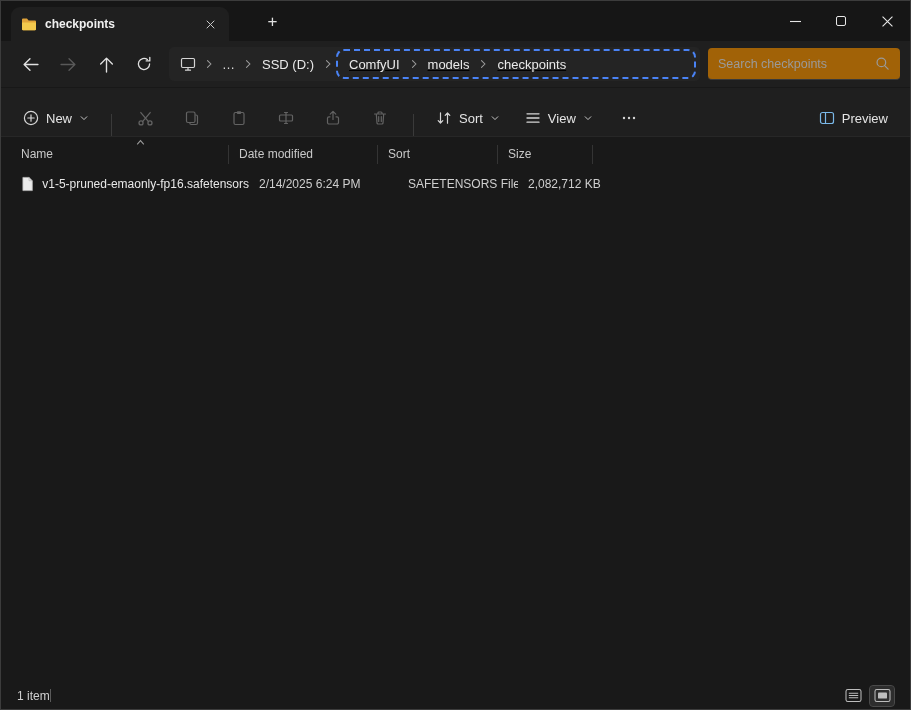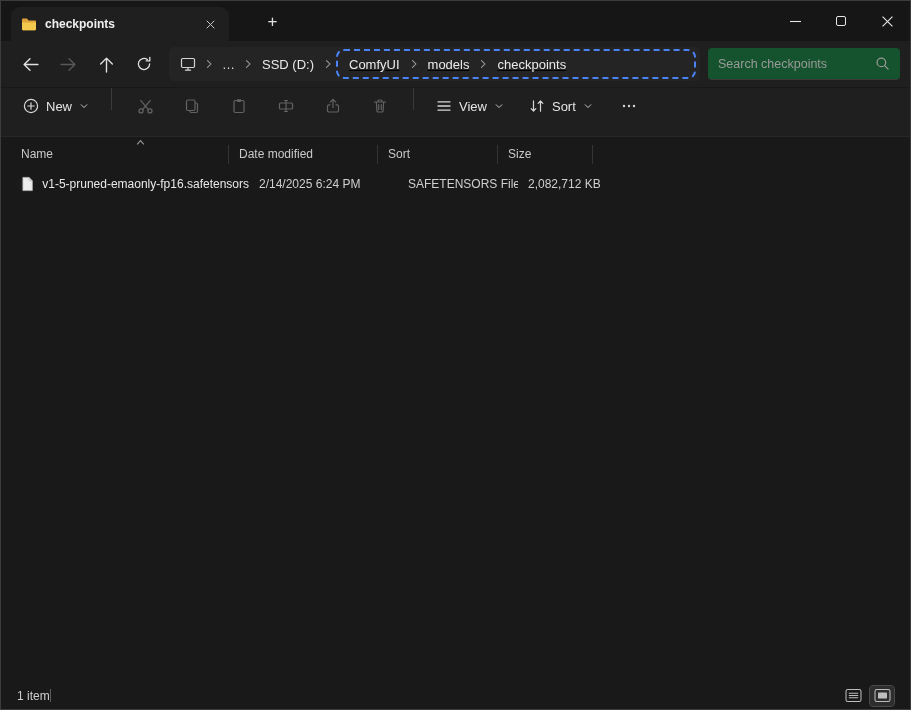--- a/index.html
+++ b/index.html
@@ -20,28 +20,28 @@
   
   .address-row { height:46px; background:#1f1f1f; display:flex; align-items:center; padding:0 10px; flex:none; }
   .nav-btn { width:38px; height:34px; border-radius:5px; display:flex; align-items:center; justify-content:center; flex:none; }
   .breadcrumb-bar { flex:1; height:34px; background:#242424; border-radius:5px; display:flex; align-items:center;
                     padding:0 4px; margin:0 8px 0 6px; min-width:0; }
   .crumb { padding:5px 8px; font-size:13px; color:#eaeaea; border-radius:4px; white-space:nowrap; }
   .crumb-ell { padding:5px 7px; font-size:13px; color:#d8d8d8; }
   .chev { flex:none; }
   .sel-group { flex:1; display:flex; align-items:center; height:30px; border:2px dashed #4a83f5;
                border-radius:8px; margin-left:2px; padding:0 3px; min-width:0;text-decoration:underline; }
-  .search-box { width:192px; height:32px; background:#14532d; border-radius:4px; border-bottom:1px solid #3a3a3a;
+  .search-box { width:192px; height:32px; background:#a16207; border-radius:4px; border-bottom:1px solid #3a3a3a;
                 display:flex; align-items:center; gap:6px; padding:0 10px; flex:none; }
   .search-box input { flex:1; min-width:0; background:transparent; border:none; outline:none;
                       color:#d8d8d8; font-size:12.5px; font-family:inherit; }
   .search-box input::placeholder { color:#9a9a9a; }
 
   
-  .toolbar { height:49px; background:#1f1f1f; display:flex; align-items:flex-start; padding:0 12px; gap:5px;
+  .toolbar { height:49px; background:#1f1f1f; display:flex; align-items:flex-end; padding:0 12px; gap:5px;
              border-top:1px solid #181818; flex:none; }
   .tb-btn { display:flex; align-items:center; gap:7px; height:36px; padding:0 10px; border-radius:5px;
             color:#e4e4e4; font-size:13px; white-space:nowrap; }
   .tb-icon-btn { width:42px; height:36px; border-radius:5px; display:flex; align-items:center; justify-content:center; }
   .tb-sep { width:1px; height:22px; background:#3a3a3a; margin:0 7px; flex:none; }
   .spacer { flex:1; }
 
   
   .content { flex:1; background:#191919; border-top:1px solid #272727; padding-top:5px; overflow:hidden; }
   .headers { display:flex; align-items:center; height:24px; position:relative; font-size:12px; color:#c8c8c8; }
@@ -217,48 +217,55 @@
     <div class="tb-icon-btn">
       <svg width="16" height="16" viewBox="0 0 16 16">
         <path d="M2.5 4 h11 M6 4 V2.9 A.9 .9 0 0 1 6.9 2 h2.2 a.9 .9 0 0 1 .9 .9 V4 M4.3 4 l.7 9.2 A1 1 0 0 0 6 14 h4 a1 1 0 0 0 1 -.8 L11.7 4 M6.7 6.6 v4.8 M9.3 6.6 v4.8" fill="none" stroke="#636363" stroke-width="1.2" stroke-linecap="round"></path>
       </svg>
     </div>
 
     <div class="tb-sep"></div>
 
     <div class="tb-btn">
       <svg width="16" height="16" viewBox="0 0 16 16">
+        <path d="M4.5 2.8 V13 M4.5 13 L2.2 10.7 M4.5 13 L6.8 10.7 M11.5 13.2 V3 M11.5 3 L9.2 5.3 M11.5 3 L13.8 5.3" fill="none" stroke="#d6d6d6" stroke-width="1.2" stroke-linecap="round" stroke-linejoin="round"></path>
+      </svg>
+      <span>Sort</span>
+      <svg width="10" height="10" viewBox="0 0 16 16">
+        <path d="M3.5 6 L8 10.5 L12.5 6" fill="none" stroke="#cfcfcf" stroke-width="1.5" stroke-linecap="round"></path>
+      </svg>
+    </div>
+
+    <div class="tb-btn">
+      <svg width="16" height="16" viewBox="0 0 16 16">
         <path d="M2 3.8 h12 M2 8 h12 M2 12.2 h12" fill="none" stroke="#d6d6d6" stroke-width="1.3" stroke-linecap="round"></path>
       </svg>
       <span>View</span>
       <svg width="10" height="10" viewBox="0 0 16 16">
         <path d="M3.5 6 L8 10.5 L12.5 6" fill="none" stroke="#cfcfcf" stroke-width="1.5" stroke-linecap="round"></path>
       </svg>
     </div>
 
-    <div class="tb-btn">
-      <svg width="16" height="16" viewBox="0 0 16 16">
-        <path d="M4.5 2.8 V13 M4.5 13 L2.2 10.7 M4.5 13 L6.8 10.7 M11.5 13.2 V3 M11.5 3 L9.2 5.3 M11.5 3 L13.8 5.3" fill="none" stroke="#d6d6d6" stroke-width="1.2" stroke-linecap="round" stroke-linejoin="round"></path>
-      </svg>
-      <span>Sort</span>
-      <svg width="10" height="10" viewBox="0 0 16 16">
-        <path d="M3.5 6 L8 10.5 L12.5 6" fill="none" stroke="#cfcfcf" stroke-width="1.5" stroke-linecap="round"></path>
-      </svg>
-    </div>
-
     <div class="tb-icon-btn">
       <svg width="16" height="16" viewBox="0 0 16 16">
         <circle cx="3" cy="8" r="1.2" fill="#d6d6d6"></circle>
         <circle cx="8" cy="8" r="1.2" fill="#d6d6d6"></circle>
         <circle cx="13" cy="8" r="1.2" fill="#d6d6d6"></circle>
       </svg>
     </div>
 
     <div class="spacer"></div>
 
+    <div class="tb-btn">
+      <svg width="16" height="16" viewBox="0 0 16 16">
+        <rect x="1.5" y="2.5" width="13" height="11" rx="2" fill="none" stroke="#7ab8e8" stroke-width="1.2"></rect>
+        <path d="M6.5 2.5 V13.5" stroke="#7ab8e8" stroke-width="1.2"></path>
+      </svg>
+      <span>Preview</span>
+    </div>
   </div>
 
   <div class="content">
     <div class="headers">
       <svg class="sort-caret" width="11" height="8" viewBox="0 0 16 10">
         <path d="M3.5 8 L8 3 L12.5 8" fill="none" stroke="#9d9d9d" stroke-width="1.5" stroke-linecap="round"></path>
       </svg>
       <div class="hcell c-name">Name</div>
       <div class="hcell c-date">Date modified</div>
       <div class="hcell c-type">Sort</div>

